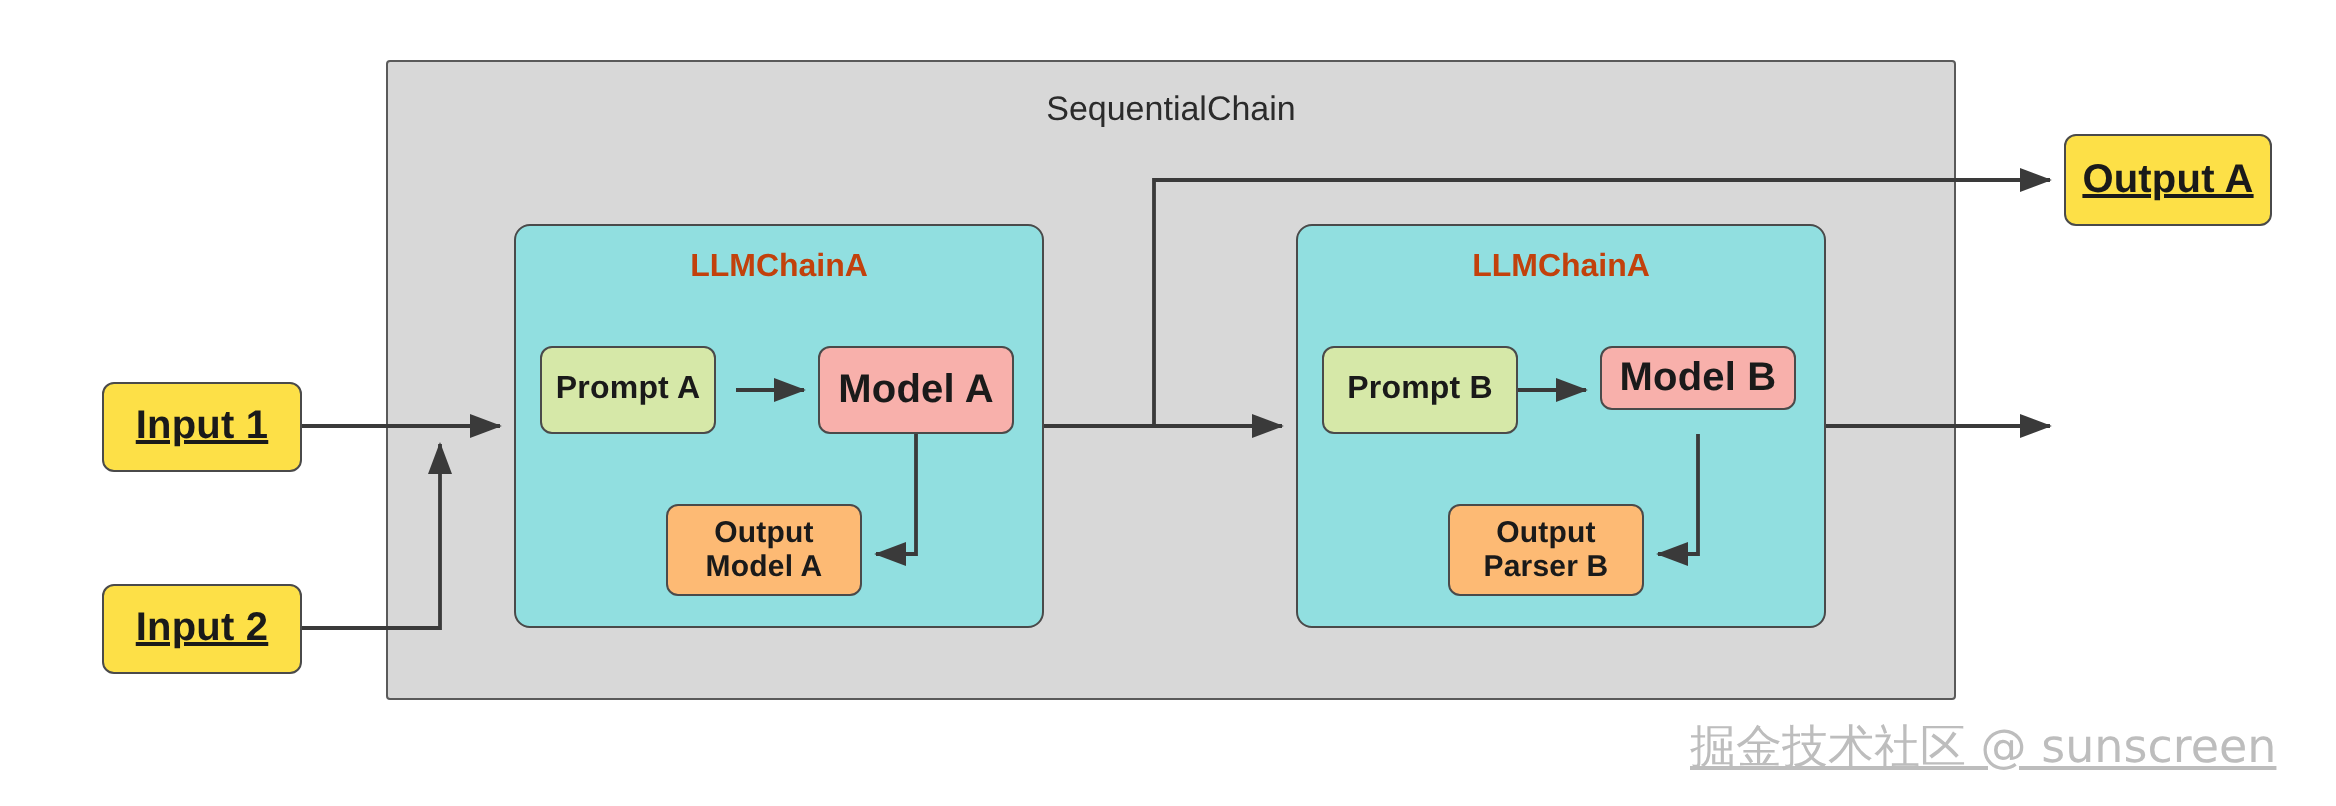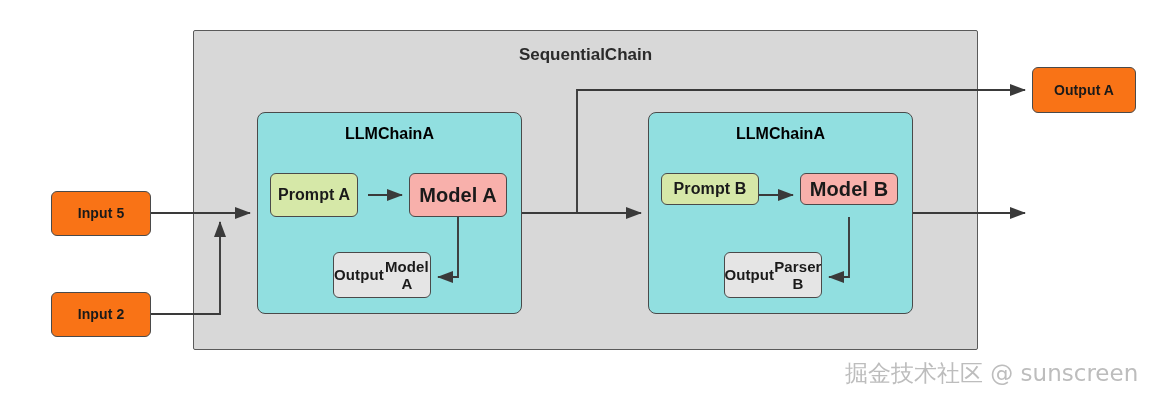--- a/index.html
+++ b/index.html
@@ -34,56 +34,57 @@
   
   .container-box {
     position: absolute;
     box-sizing: border-box;
     background: #d8d8d8;
     border: 1.8px solid #5a5a5a;
     border-radius: 2px;
   }
   .container-title {
     position: absolute;
-    font-weight: bold;
+    font-weight: normal;
     color: #2b2b2b;
     white-space: nowrap;
     text-align: center;
   }
   
   .group-box {
     position: absolute;
     box-sizing: border-box;
     background: #91dfe0;
     border: 1.7px solid #4a4a4a;
     border-radius: 8px;
   }
   .group-title {
     position: absolute;
     font-weight: bold;
-    color: #000000;
+    color: #c2410c;
     white-space: nowrap;
     text-align: center;
   }
   .io-box {
-    background: #f97316;
-    font-size: 14px;
+    background: #fde047;
+    font-size: 20px;
+    text-decoration: underline;
   }
   .prompt-box {
     background: #d6e8a8;
     font-size: 16px;
   }
   .model-box {
     background: #f8b0ab;
     font-size: 20px;
   }
   .parser-box {
-    background: #e5e5e5;
+    background: #fdba74;
     font-size: 15px;
-    flex-direction: row;
+    flex-direction: column;
   }
   svg.edges {
     position: absolute;
     left: 0;
     top: 0;
     width: 1168px;
     height: 403px;
     pointer-events: none;
   }
   .watermark {
@@ -111,30 +112,30 @@
   <div class="node model-box" style="left:409px; top:173px; width:98px; height:44px;">Model A</div>
 
   <div class="node parser-box" style="left:333px; top:252px; width:98px; height:46px;">
     <span>Output</span>
     <span>Model A</span>
   </div>
 
   <div class="group-box" style="left:648px; top:112px; width:265px; height:202px;"></div>
   <div class="group-title" style="left:648px; top:125px; width:265px; font-size:16px;">LLMChainA</div>
 
-  <div class="node prompt-box" style="left:661px; top:173px; width:98px; height:32px;">Prompt B</div>
+  <div class="node prompt-box" style="left:661px; top:173px; width:98px; height:44px;">Prompt B</div>
 
   <div class="node model-box" style="left:800px; top:173px; width:98px; height:32px;">Model B</div>
 
   <div class="node parser-box" style="left:724px; top:252px; width:98px; height:46px;">
     <span>Output</span>
     <span>Parser B</span>
   </div>
 
-  <div class="node io-box" style="left:51px; top:191px; width:100px; height:45px;">Input 5</div>
+  <div class="node io-box" style="left:51px; top:191px; width:100px; height:45px;">Input 1</div>
   <div class="node io-box" style="left:51px; top:292px; width:100px; height:45px;">Input 2</div>
 
   <div class="node io-box" style="left:1032px; top:67px; width:104px; height:46px;">Output A</div>
 
   <svg class="edges">
     <defs>
       <marker id="arrow" markerWidth="9" markerHeight="9" refX="8" refY="3.2" orient="auto" markerUnits="strokeWidth">
         <path d="M0,0 L8.5,3.2 L0,6.4 z" fill="#3a3a3a"></path>
       </marker>
     </defs>
@@ -154,15 +155,15 @@
       <path d="M577,213 L577,90 L1025,90" marker-end="url(#arrow)"></path>
 
       <path d="M759,195 L793,195" marker-end="url(#arrow)"></path>
 
       <path d="M849,217 L849,277 L829,277" marker-end="url(#arrow)"></path>
 
       <path d="M913,213 L1025,213" marker-end="url(#arrow)"></path>
     </g>
   </svg>
 
-  <div class="watermark" style="left:845px; top:358px;">掘金技术社区 @ sunscreen</div>
+  <div class="watermark" style="left:845px; top:358px;text-decoration:underline;">掘金技术社区 @ sunscreen</div>
 
 </div>
 
 </body></html>

